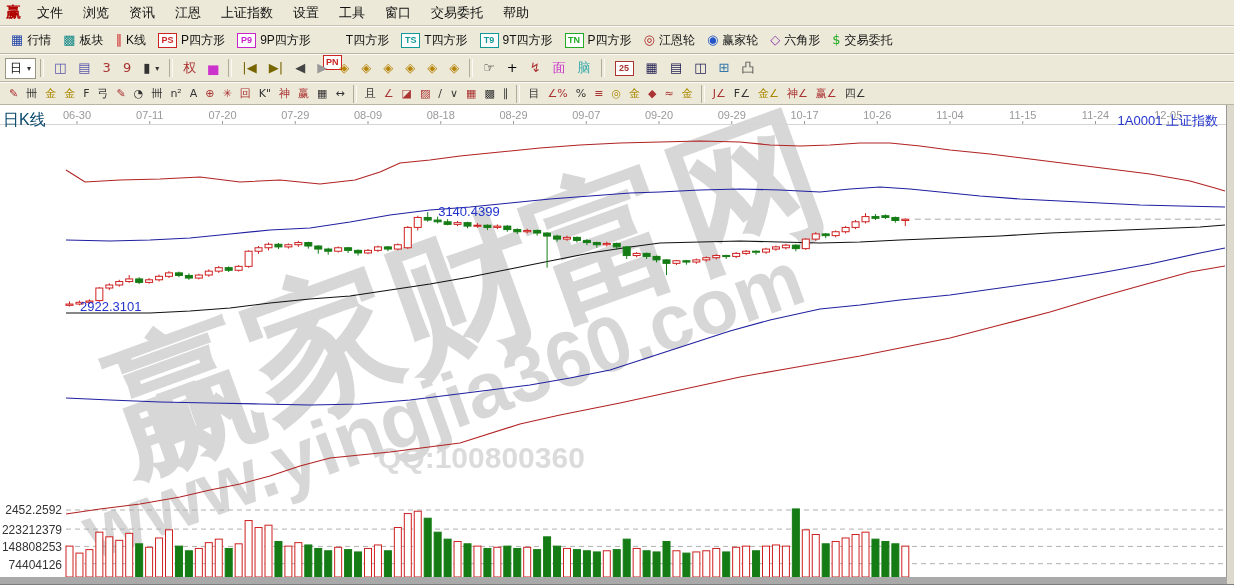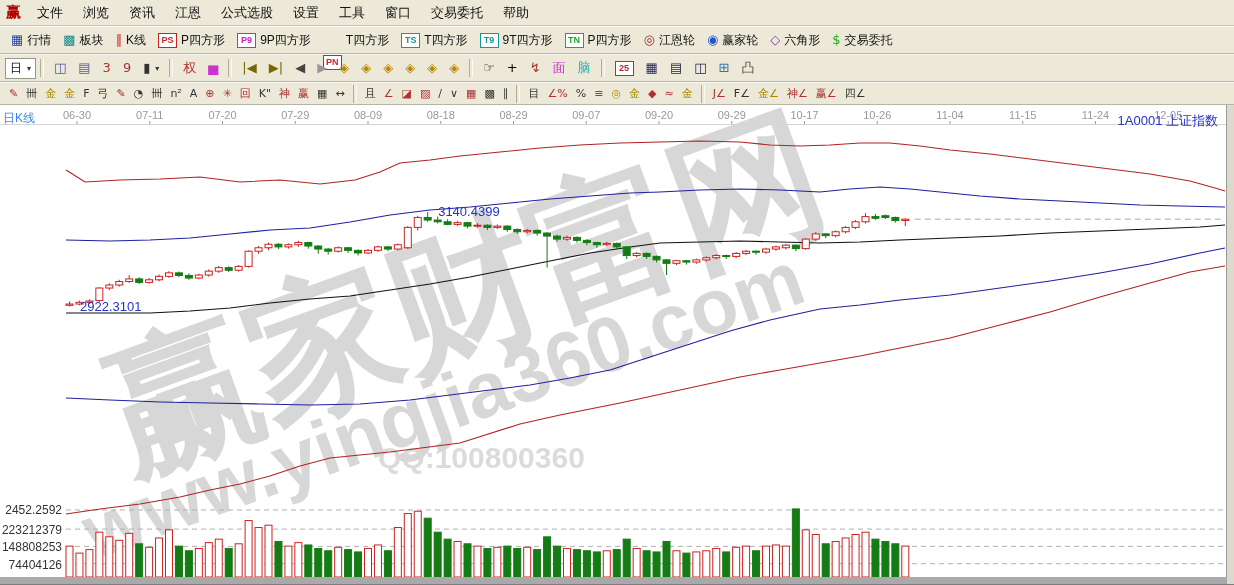--- a/index.html
+++ b/index.html
@@ -26,37 +26,37 @@
   .glyph{display:inline-block;font-size:13px;line-height:14px;font-family:"DejaVu Sans",sans-serif;}
   .tb-draw .tb-btn{padding:1px 3px;font-size:11px;}
   .tb-draw .glyph{font-size:11px;line-height:12px;}
   .vsep{width:2px;height:18px;border-left:1px solid #b0ad9c;border-right:1px solid #fbfaf6;margin:0 4px;}
   .arrow{font-size:8px;color:#333;margin-left:1px;}
   .combo{border:1px solid #9a9785;background:#fff;padding:1px 4px;}
 
   
   .chart-wrap{position:relative;width:1234px;height:480px;background:#ffffff;}
   .chart-wrap svg{position:absolute;left:0;top:0;}
-  .period-label{position:absolute;left:3px;top:5px;font-size:12px;color:#3b82f6;}
+  .period-label{position:absolute;left:3px;top:5px;font-size:16px;color:#0c4a6e;}
   .indicator-row{position:absolute;left:66px;top:16px;font-size:13px;color:#111;white-space:nowrap;}
   .indicator-row .ind-name{margin-right:20px;}
   .indicator-row .ind-val{margin-right:16px;}
   .symbol-label{position:absolute;top:7px;right:16px;font-size:13px;color:#2233cc;margin-left:45px;}
 </style>
 </head>
 <body>
 
 <div id="app">
   <div class="menubar">
     <span class="logo">赢</span>
   <span class="menu-item">文件</span>
       <span class="menu-item">浏览</span>
       <span class="menu-item">资讯</span>
       <span class="menu-item">江恩</span>
-      <span class="menu-item">公式选股</span>
+      <span class="menu-item">上证指数</span>
       <span class="menu-item">设置</span>
       <span class="menu-item">工具</span>
       <span class="menu-item">窗口</span>
       <span class="menu-item">交易委托</span>
       <span class="menu-item">帮助</span>
     </div>
   <div class="toolbar tb-main">
       <span class="tb-btn">
         <span class="glyph" style="color: rgb(34, 68, 170);">▦</span>
         <span class="lbl">行情</span>

